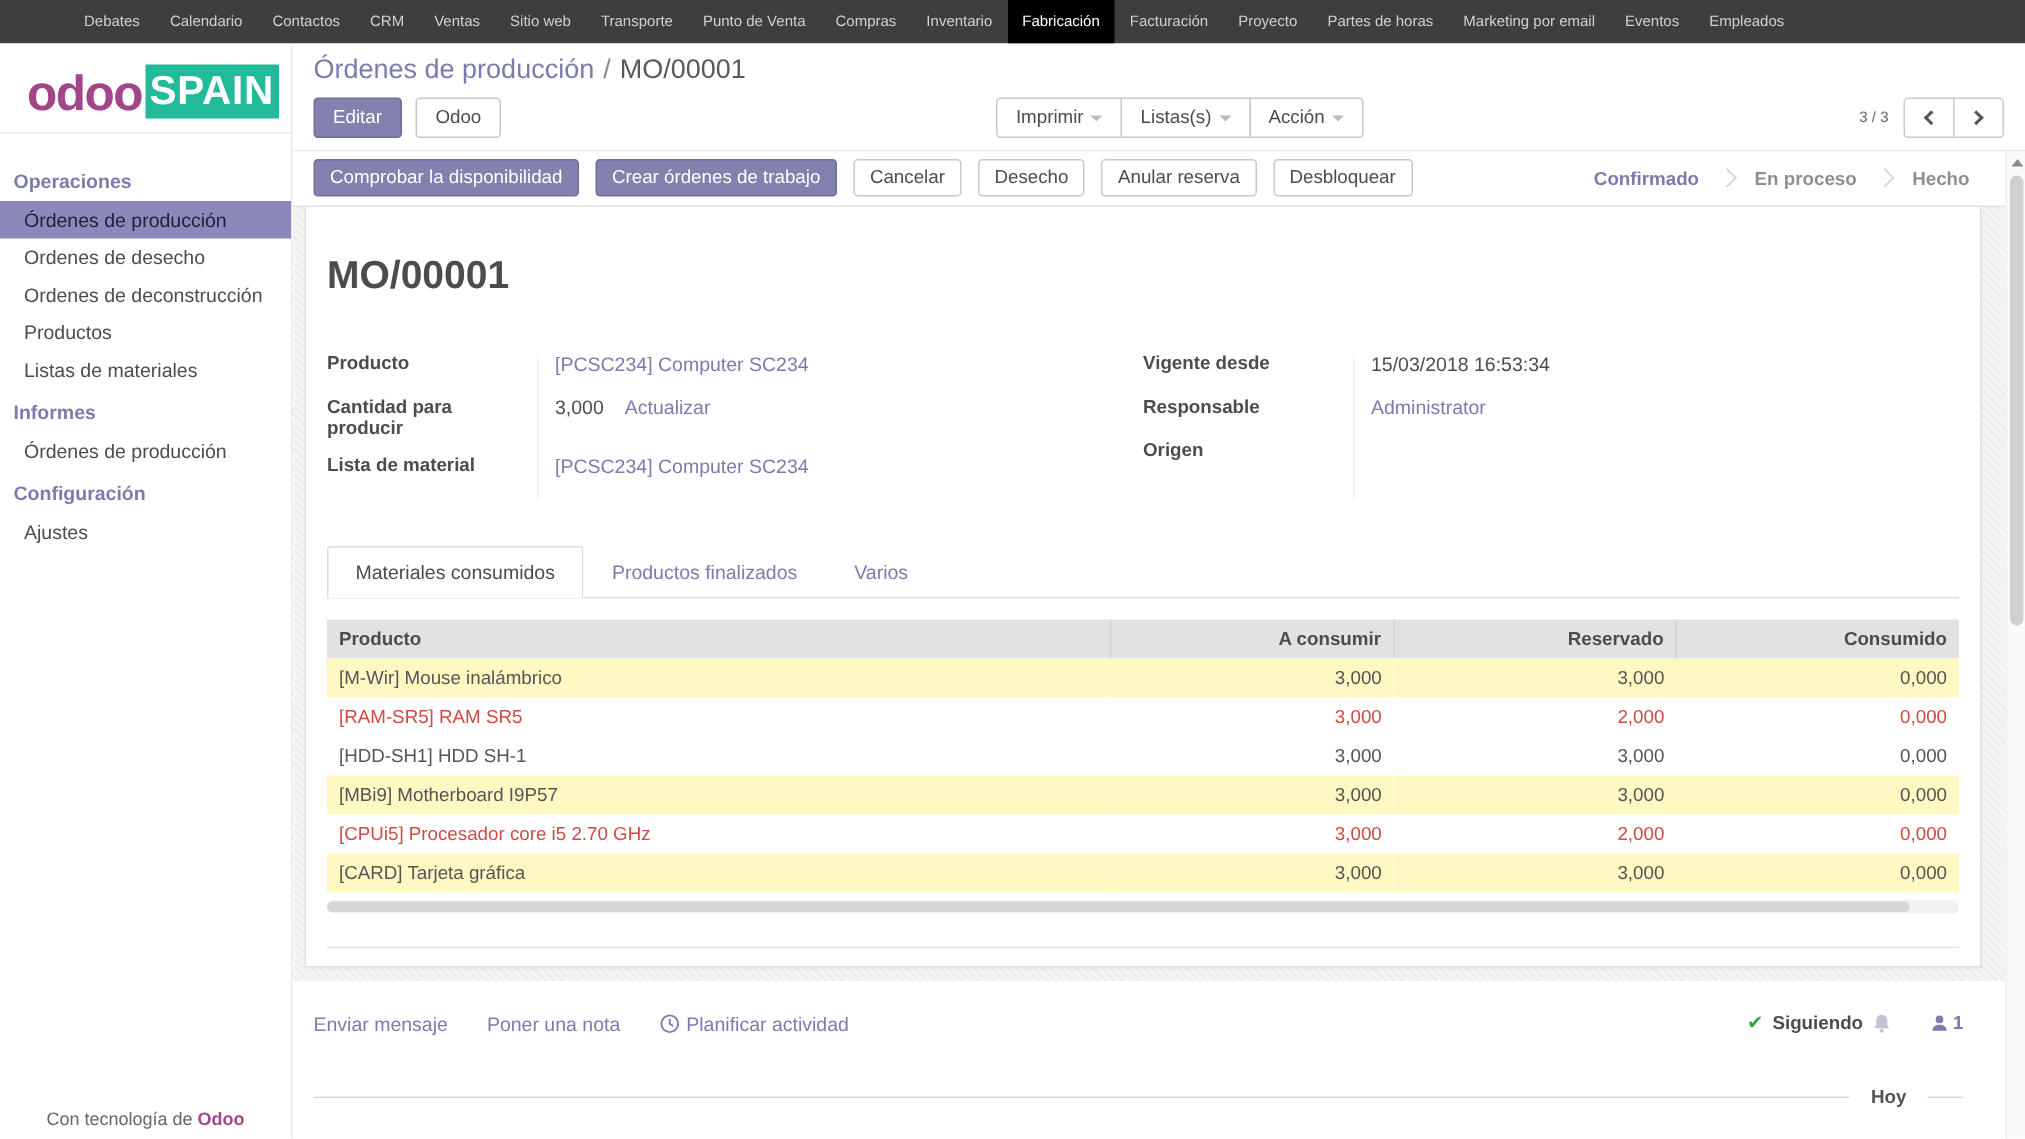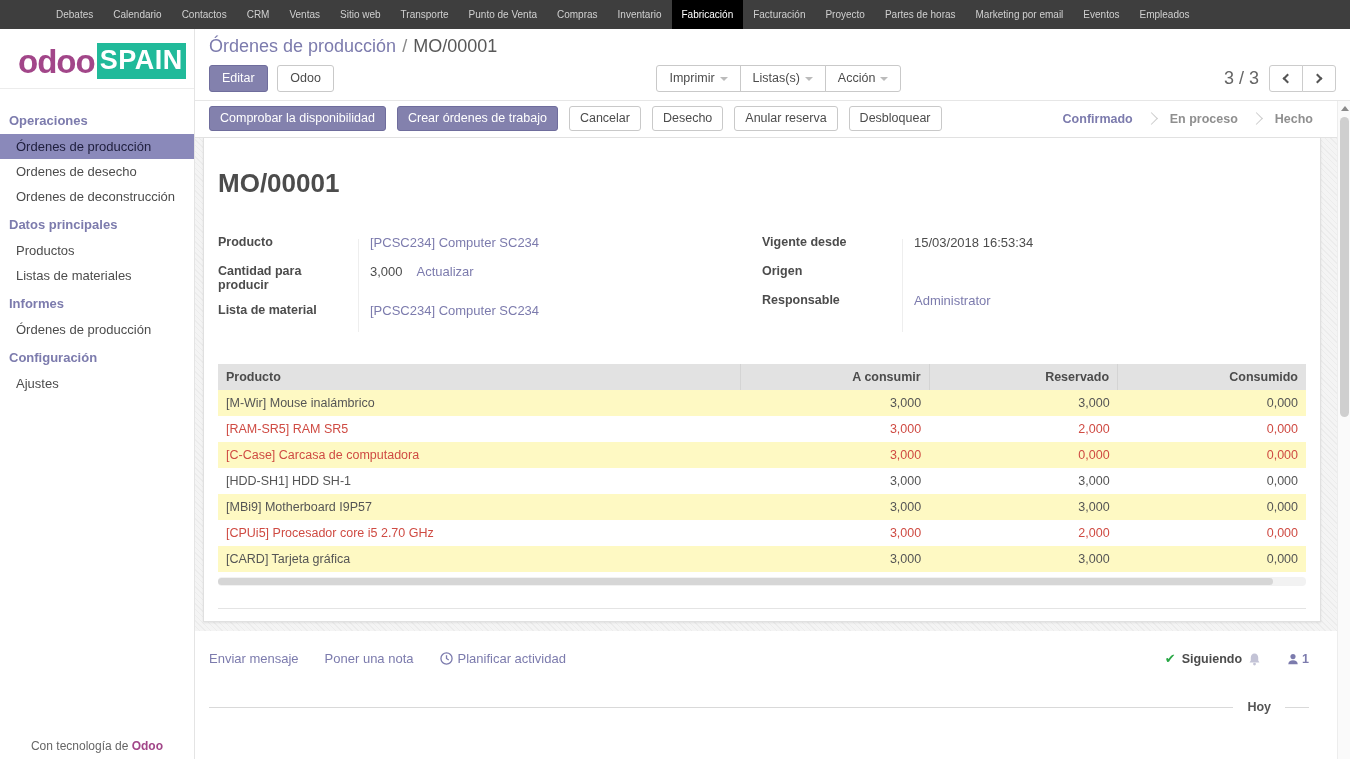--- a/index.html
+++ b/index.html
@@ -37,21 +37,21 @@
   .cp-row { display:flex; align-items:center; }
   .btn { display:inline-block; border:1px solid #c9c9c9; background:#fff; color:#4c4c4c; font-size:12.5px;
          padding:5px 12px; border-radius:3px; cursor:pointer; line-height:15px; }
   .btn-primary { background:#8381ad; border-color:#6f6d9c; color:#ffffff; }
   .btn + .btn { margin-left:6px; }
   .cp-center { flex:1; display:flex; justify-content:center; gap:0; }
   .cp-center .btn { border-radius:0; margin-left:-1px; }
   .cp-center .btn:first-child { border-radius:3px 0 0 3px; margin-left:0; }
   .cp-center .btn:last-child { border-radius:0 3px 3px 0; }
   .pager { display:flex; align-items:center; gap:10px; }
-  .pager-count { font-size:18px; color:#666; }
+  .pager-count { font-size:10px; color:#666; }
   .pager-btns { display:flex; }
   .pager-btn { border:1px solid #ccc; background:#fff; width:34px; height:27px; display:flex; align-items:center; justify-content:center; cursor:pointer; }
   .pager-btn:first-child { border-radius:3px 0 0 3px; }
   .pager-btn:last-child { border-radius:0 3px 3px 0; margin-left:-1px; }
   .chev { width:7px; height:7px; border-top:2px solid #555; border-right:2px solid #555; display:inline-block; }
   .chev.left { transform:rotate(-135deg); margin-left:3px; }
   .chev.right { transform:rotate(45deg); margin-right:3px; }
 
   
   .scroll-zone { flex:1; position:relative; background:#fff; }
@@ -143,21 +143,20 @@
 
   <div class="sidebar">
     <div class="logo-row">
       <span class="logo-odoo">odoo</span><span class="logo-country">SPAIN</span>
     </div>
     <div class="side-nav">
         <div class="side-section-title">Operaciones</div>
         <div class="side-item active">Órdenes de producción</div>
         <div class="side-item">Ordenes de desecho</div>
         <div class="side-item">Ordenes de deconstrucción</div>
-        <div class="side-section-title">Datos principales</div>
         <div class="side-item">Productos</div>
         <div class="side-item">Listas de materiales</div>
         <div class="side-section-title">Informes</div>
         <div class="side-item">Órdenes de producción</div>
         <div class="side-section-title">Configuración</div>
         <div class="side-item">Ajustes</div>
       </div>
     <div class="powered">
       <span>Con tecnología de</span> <b>Odoo</b>
     </div>
@@ -232,56 +231,55 @@
                   <div class="flabel">Lista de material</div>
                   <div class="fvalue"><a>[PCSC234] Computer SC234</a></div>
                 </div>
               </div>
               <div class="fieldgroup">
                 <div class="frow">
                   <div class="flabel">Vigente desde</div>
                   <div class="fvalue"><span>15/03/2018 16:53:34</span></div>
                 </div>
                 <div class="frow">
+                  <div class="flabel">Responsable</div>
+                  <div class="fvalue"><a>Administrator</a></div>
+                </div>
+                <div class="frow">
                   <div class="flabel">Origen</div>
                   <div class="fvalue"><span></span></div>
                 </div>
-                <div class="frow">
-                  <div class="flabel">Responsable</div>
-                  <div class="fvalue"><a>Administrator</a></div>
-                </div>
               </div>
             </div>
 
+            <div class="notebook-tabs">
+                <div class="tab active">Materiales consumidos</div>
+                <div class="tab">Productos finalizados</div>
+                <div class="tab">Varios</div>
+              </div>
             <table class="o-list">
               <thead>
                   <tr>
                     <th style="width: 48%;">Producto</th>
                     <th class="num" style="width: 17.3%;">A consumir</th>
                     <th class="num" style="width: 17.3%;">Reservado</th>
                     <th class="num" style="width: 17.3%;">Consumido</th>
                   </tr>
                 </thead>
               <tbody>
                   <tr class="row-odd">
                     <td>[M-Wir] Mouse inalámbrico</td>
                     <td class="num">3,000</td>
                     <td class="num">3,000</td>
                     <td class="num">0,000</td>
                   </tr>
                   <tr class="row-even row-danger">
                     <td>[RAM-SR5] RAM SR5</td>
                     <td class="num">3,000</td>
                     <td class="num">2,000</td>
-                    <td class="num">0,000</td>
-                  </tr>
-                  <tr class="row-odd row-danger">
-                    <td>[C-Case] Carcasa de computadora</td>
-                    <td class="num">3,000</td>
-                    <td class="num">0,000</td>
                     <td class="num">0,000</td>
                   </tr>
                   <tr class="row-even">
                     <td>[HDD-SH1] HDD SH-1</td>
                     <td class="num">3,000</td>
                     <td class="num">3,000</td>
                     <td class="num">0,000</td>
                   </tr>
                   <tr class="row-odd">
                     <td>[MBi9] Motherboard I9P57</td>

